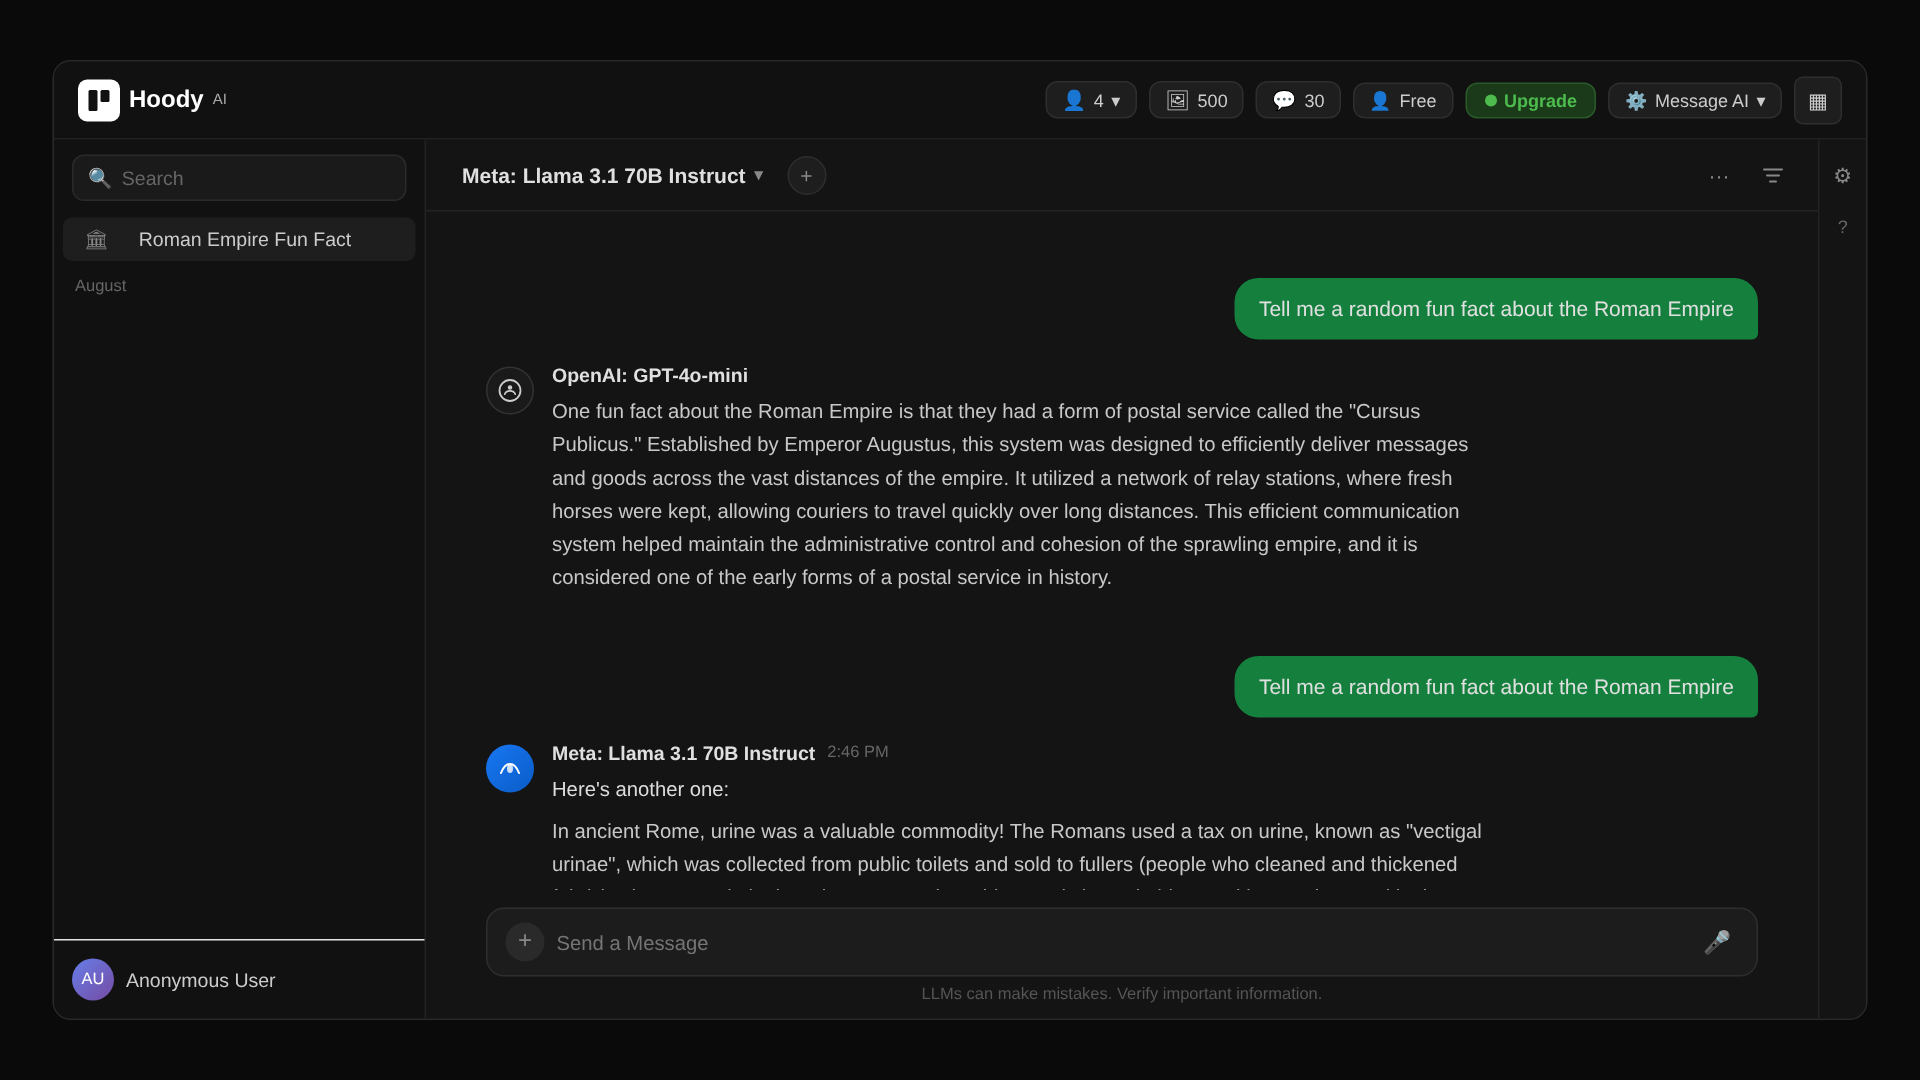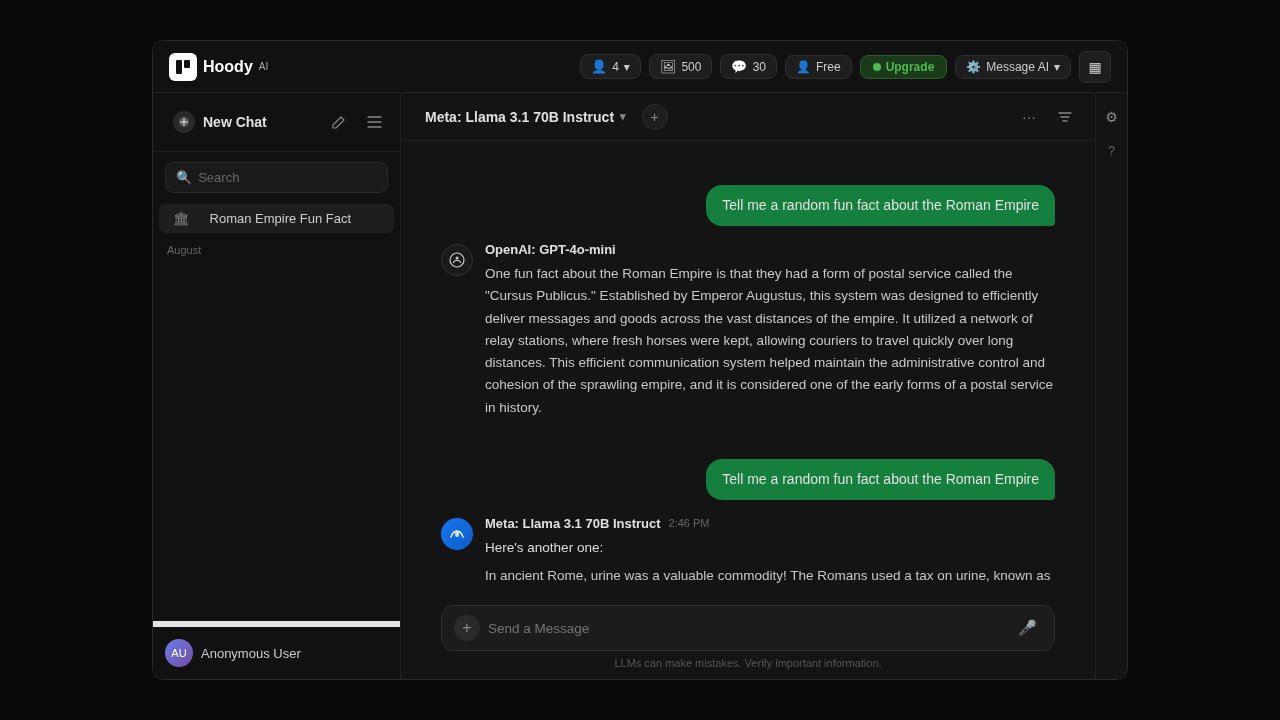--- a/index.html
+++ b/index.html
@@ -8,21 +8,21 @@
       font-family: -apple-system, BlinkMacSystemFont, 'Segoe UI', sans-serif;
       color: #e0e0e0;
       width: 1280px;
       height: 720px;
       overflow: hidden;
       display: flex;
       align-items: center;
       justify-content: center;
     }
     .app-container {
-      width: 976px;
+      width: 1210px;
       height: 640px;
       background: #111111;
       border-radius: 12px;
       display: flex;
       flex-direction: column;
       overflow: hidden;
       border: 1px solid #2a2a2a;
     }
     
     .top-nav {
@@ -223,21 +223,21 @@
     .chat-item .chat-icon { font-size: 13px; color: #888; }
     .chat-item .chat-name { flex: 1; overflow: hidden; text-overflow: ellipsis; white-space: nowrap; margin-left: 12px; }
     .august-label {
       font-size: 11px;
       color: #666;
       padding: 10px 14px 4px;
     }
     .sidebar-footer {
       margin-top: auto;
       padding: 12px;
-      border-top: 6px solid #e5e5e5;
+      border-top: 1px solid #e5e5e5;
       display: flex;
       align-items: center;
       gap: 8px;
     }
     .avatar {
       width: 28px;
       height: 28px;
       border-radius: 50%;
       background: linear-gradient(135deg, #667eea, #764ba2);
       display: flex;
@@ -477,41 +477,20 @@
       </div>
       <div class="nav-icon-btn">
         <span>▦</span>
       </div>
     </div>
   </div>
 
   <div class="body-area">
 
     <div class="sidebar">
-      <div class="sidebar-top">
-        <button class="new-chat-btn">
-          <div class="new-chat-icon">
-            <svg width="14" height="14" viewBox="0 0 14 14" fill="none">
-              <circle cx="7" cy="7" r="5" fill="#555"></circle>
-              <path d="M4 7h6M7 4v6" stroke="#ccc" stroke-width="1.5" stroke-linecap="round"></path>
-            </svg>
-          </div>
-          <span>New Chat</span>
-        </button>
-        <div class="sidebar-icon-btn">
-          <svg width="15" height="15" viewBox="0 0 15 15" fill="none">
-            <path d="M10 2l3 3-8 8H2v-3L10 2z" stroke="#888" stroke-width="1.2" stroke-linejoin="round" fill="none"></path>
-          </svg>
-        </div>
-        <div class="sidebar-icon-btn">
-          <svg width="15" height="12" viewBox="0 0 15 12" fill="none">
-            <path d="M1 1h13M1 6h13M1 11h13" stroke="#888" stroke-width="1.3" stroke-linecap="round"></path>
-          </svg>
-        </div>
-      </div>
 
       <div class="search-bar">
         <span style="font-size:13px;color:#666;">🔍</span>
         <span style="font-size:13px;color:#666;">Search</span>
       </div>
 
 
       <div class="chat-item active">
         <span class="chat-icon">🏛</span>
         <span class="chat-name">Roman Empire Fun Fact</span>

